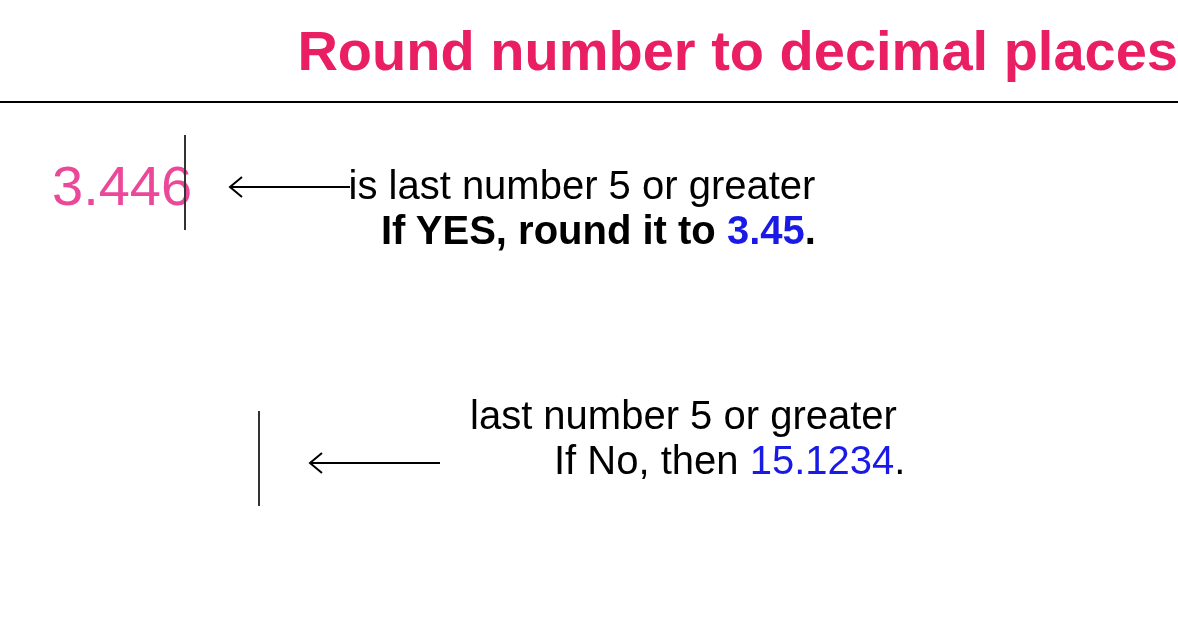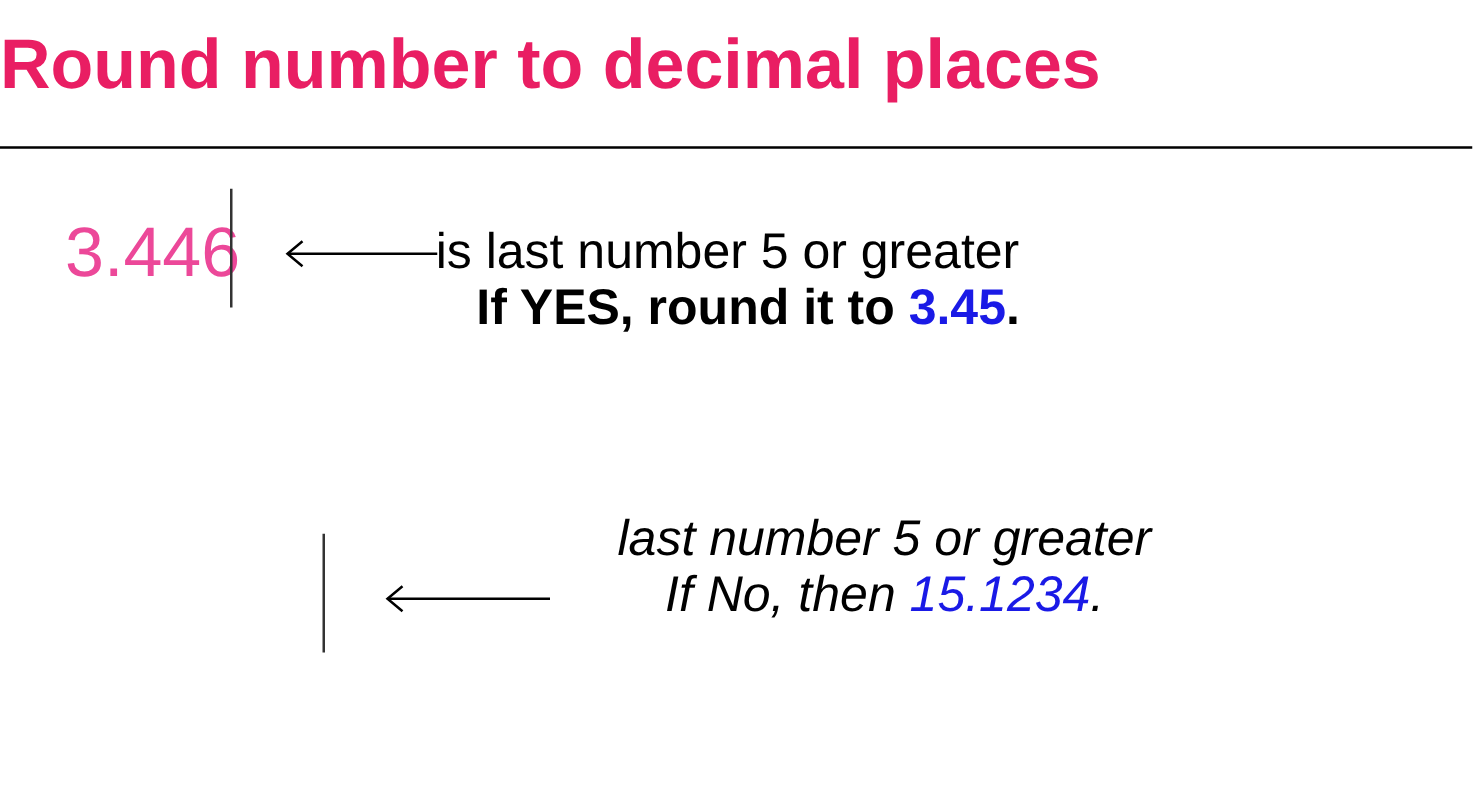--- a/index.html
+++ b/index.html
@@ -11,23 +11,23 @@
       width: 1178px;
       height: 630px;
       background: white;
       font-family: Arial, Helvetica, sans-serif;
       position: relative;
     }
     .title {
       color: #e91e63;
       font-size: 56px;
       font-weight: bold;
-      text-align: left;
+      text-align: right;
       padding-top: 18px;
-      padding-bottom: 34px;
+      padding-bottom: 18px;
     }
     .hr {
       border: none;
       border-top: 2px solid #000;
       margin: 0;
     }
     .example {
       position: relative;
     }
     .example1 {
@@ -102,19 +102,19 @@
     </div>
   </div>
 </div>
 
 <div class="example example2">
   <div class="vbar vbar2"></div>
   <svg class="arrow" style="left:300px; top:48px;" width="140" height="24" viewBox="0 0 140 24">
     <line x1="10" y1="12" x2="140" y2="12" stroke="#000" stroke-width="2"></line>
     <polyline points="22,2 10,12 22,22" fill="none" stroke="#000" stroke-width="2"></polyline>
   </svg>
-  <div class="explanation" style="left:494px; top:-10px;font-style:italic;">
+  <div class="explanation" style="left:470px; top:-10px;">
     <div class="exp-line">last number 5 or greater</div>
-    <div class="exp-line" style="margin-left:38px;">
+    <div class="exp-line" style="margin-left:84px;">
       <span>If No, then </span><span class="blue-num">15.1234</span><span>.</span>
     </div>
   </div>
 </div>
 
 </body></html>

